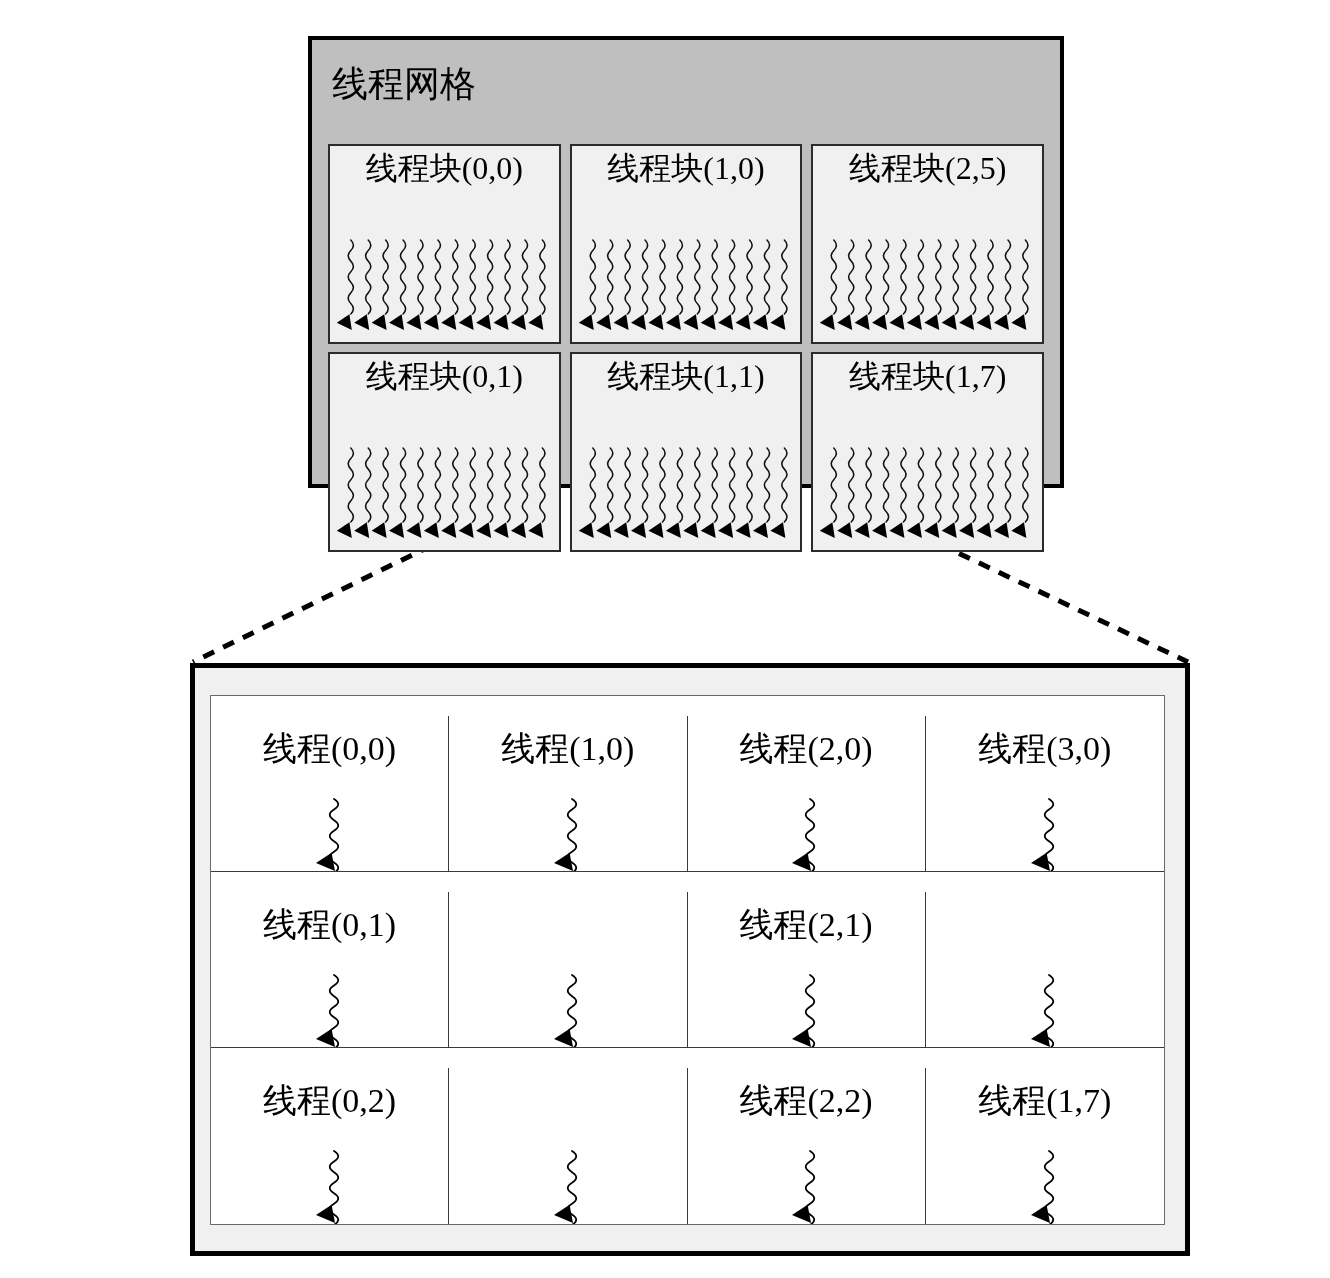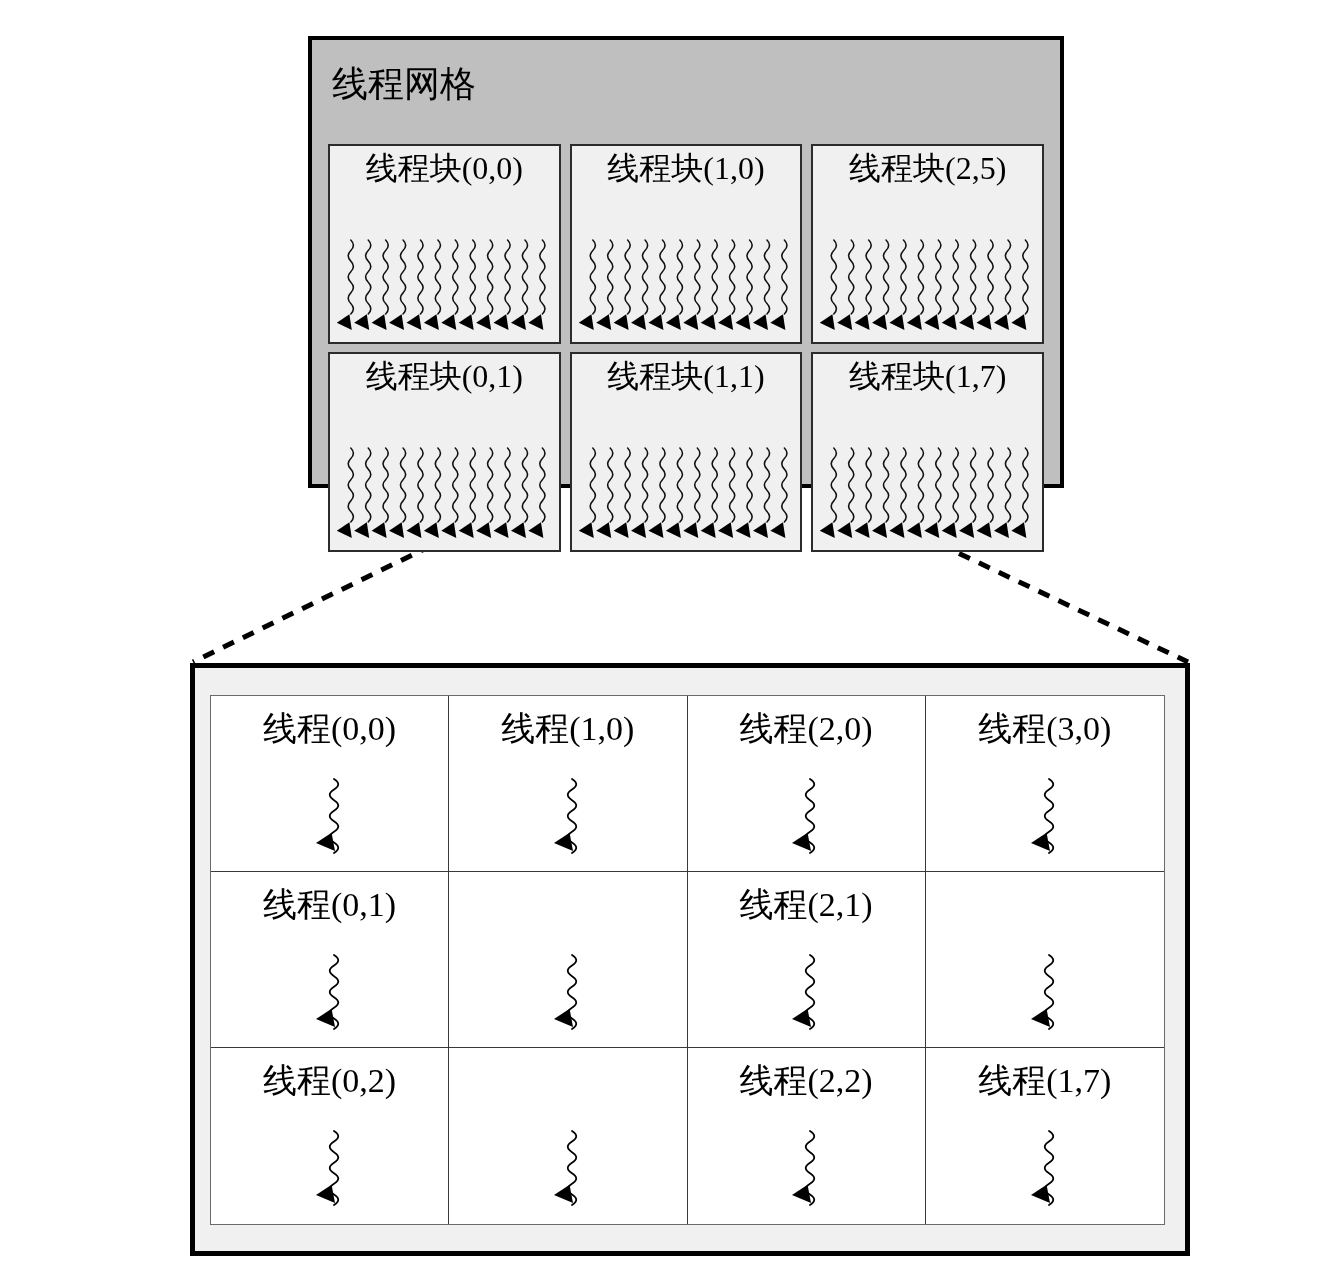--- a/index.html
+++ b/index.html
@@ -111,20 +111,21 @@
     grid-template-columns: repeat(4, 1fr);
     grid-template-rows: repeat(3, 1fr);
   }
   .thread-cell {
     position: relative;
     background: #ffffff;
     border-right: 1px solid #3a3a3a;
     border-bottom: 1px solid #3a3a3a;
     box-sizing: border-box;
     overflow: hidden;
+    margin-top: 20px;
   }
   .thread-cell.last-col { border-right: none; font-family: Liberation Serif, serif; }
   .thread-cell.last-row { border-bottom: none; }
   .thread-label {
     position: absolute;
     left: 0;
     right: 0;
     top: 14px;
     text-align: center;
     font-size: 34px;

